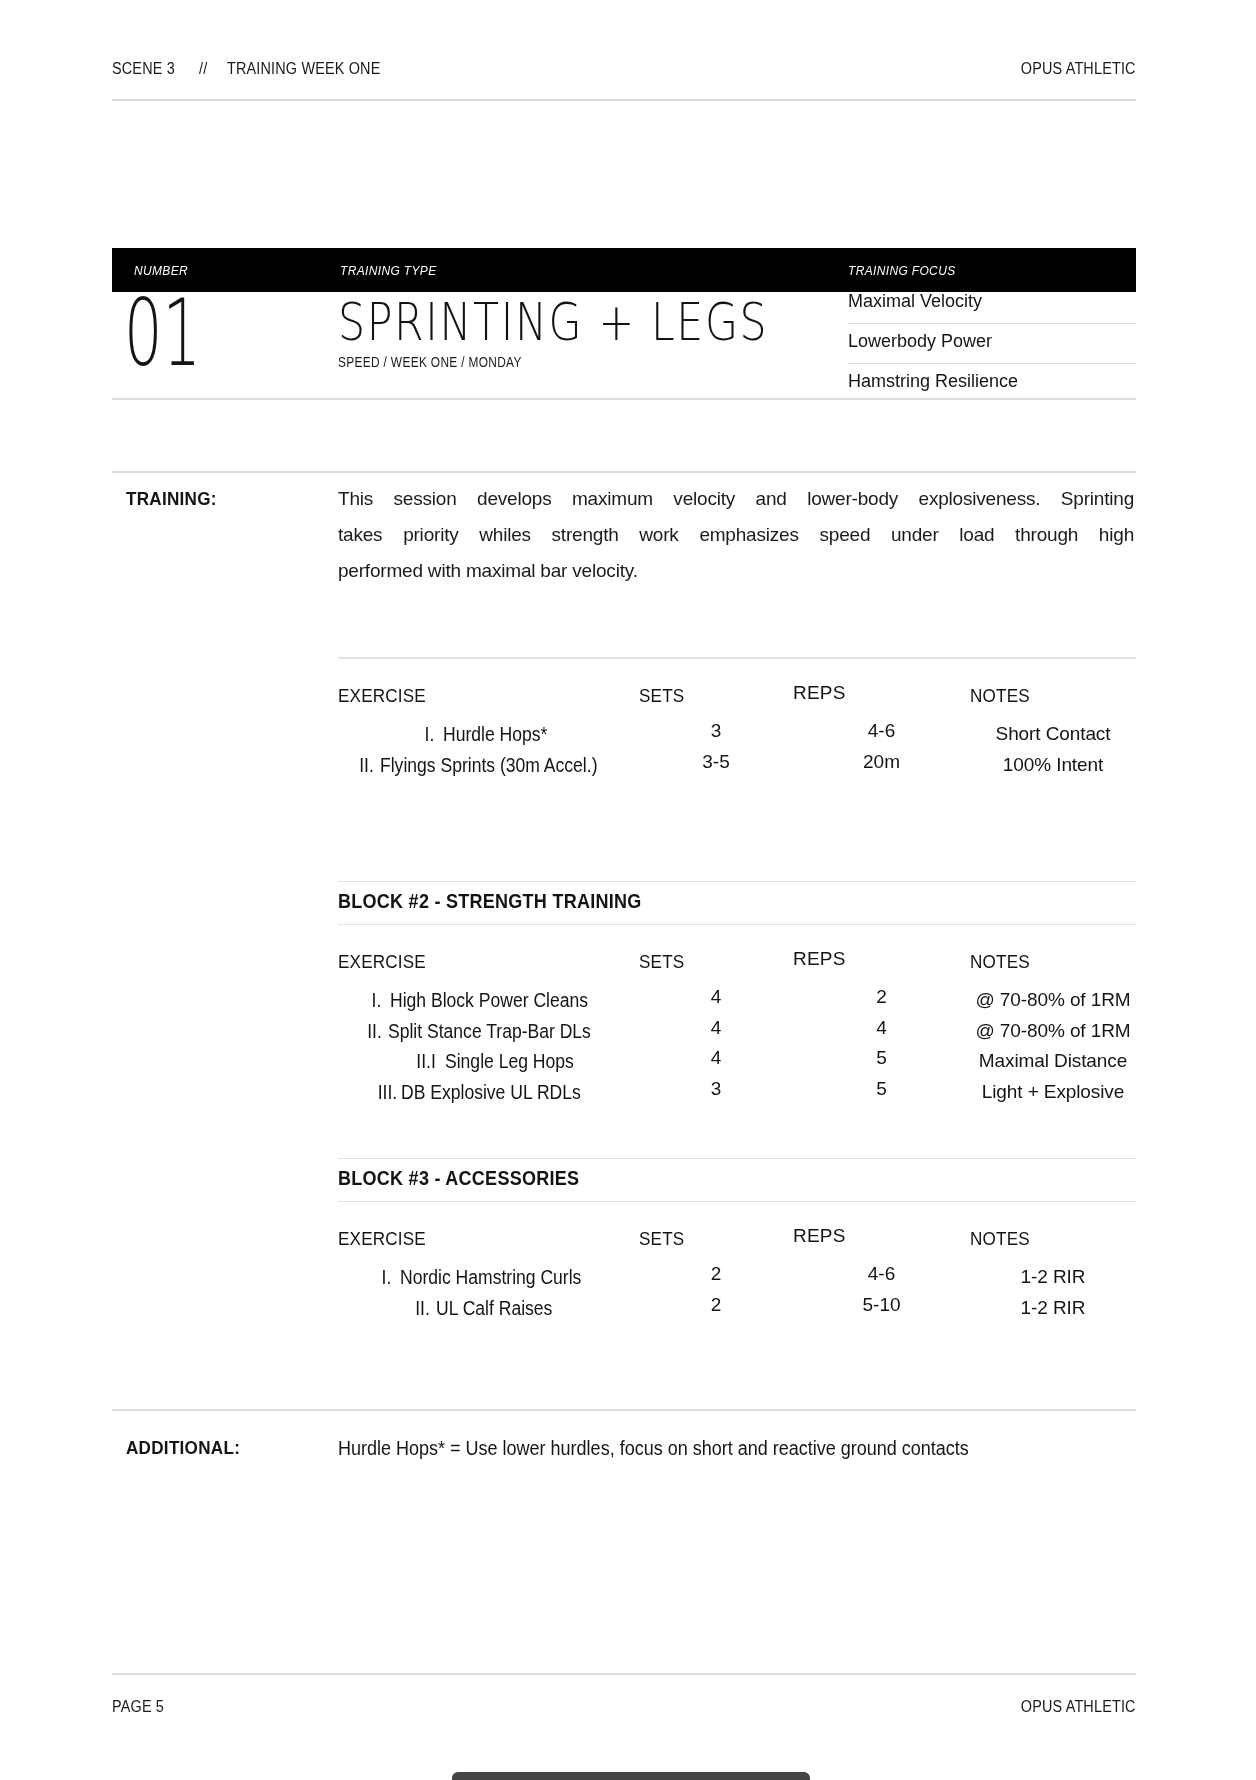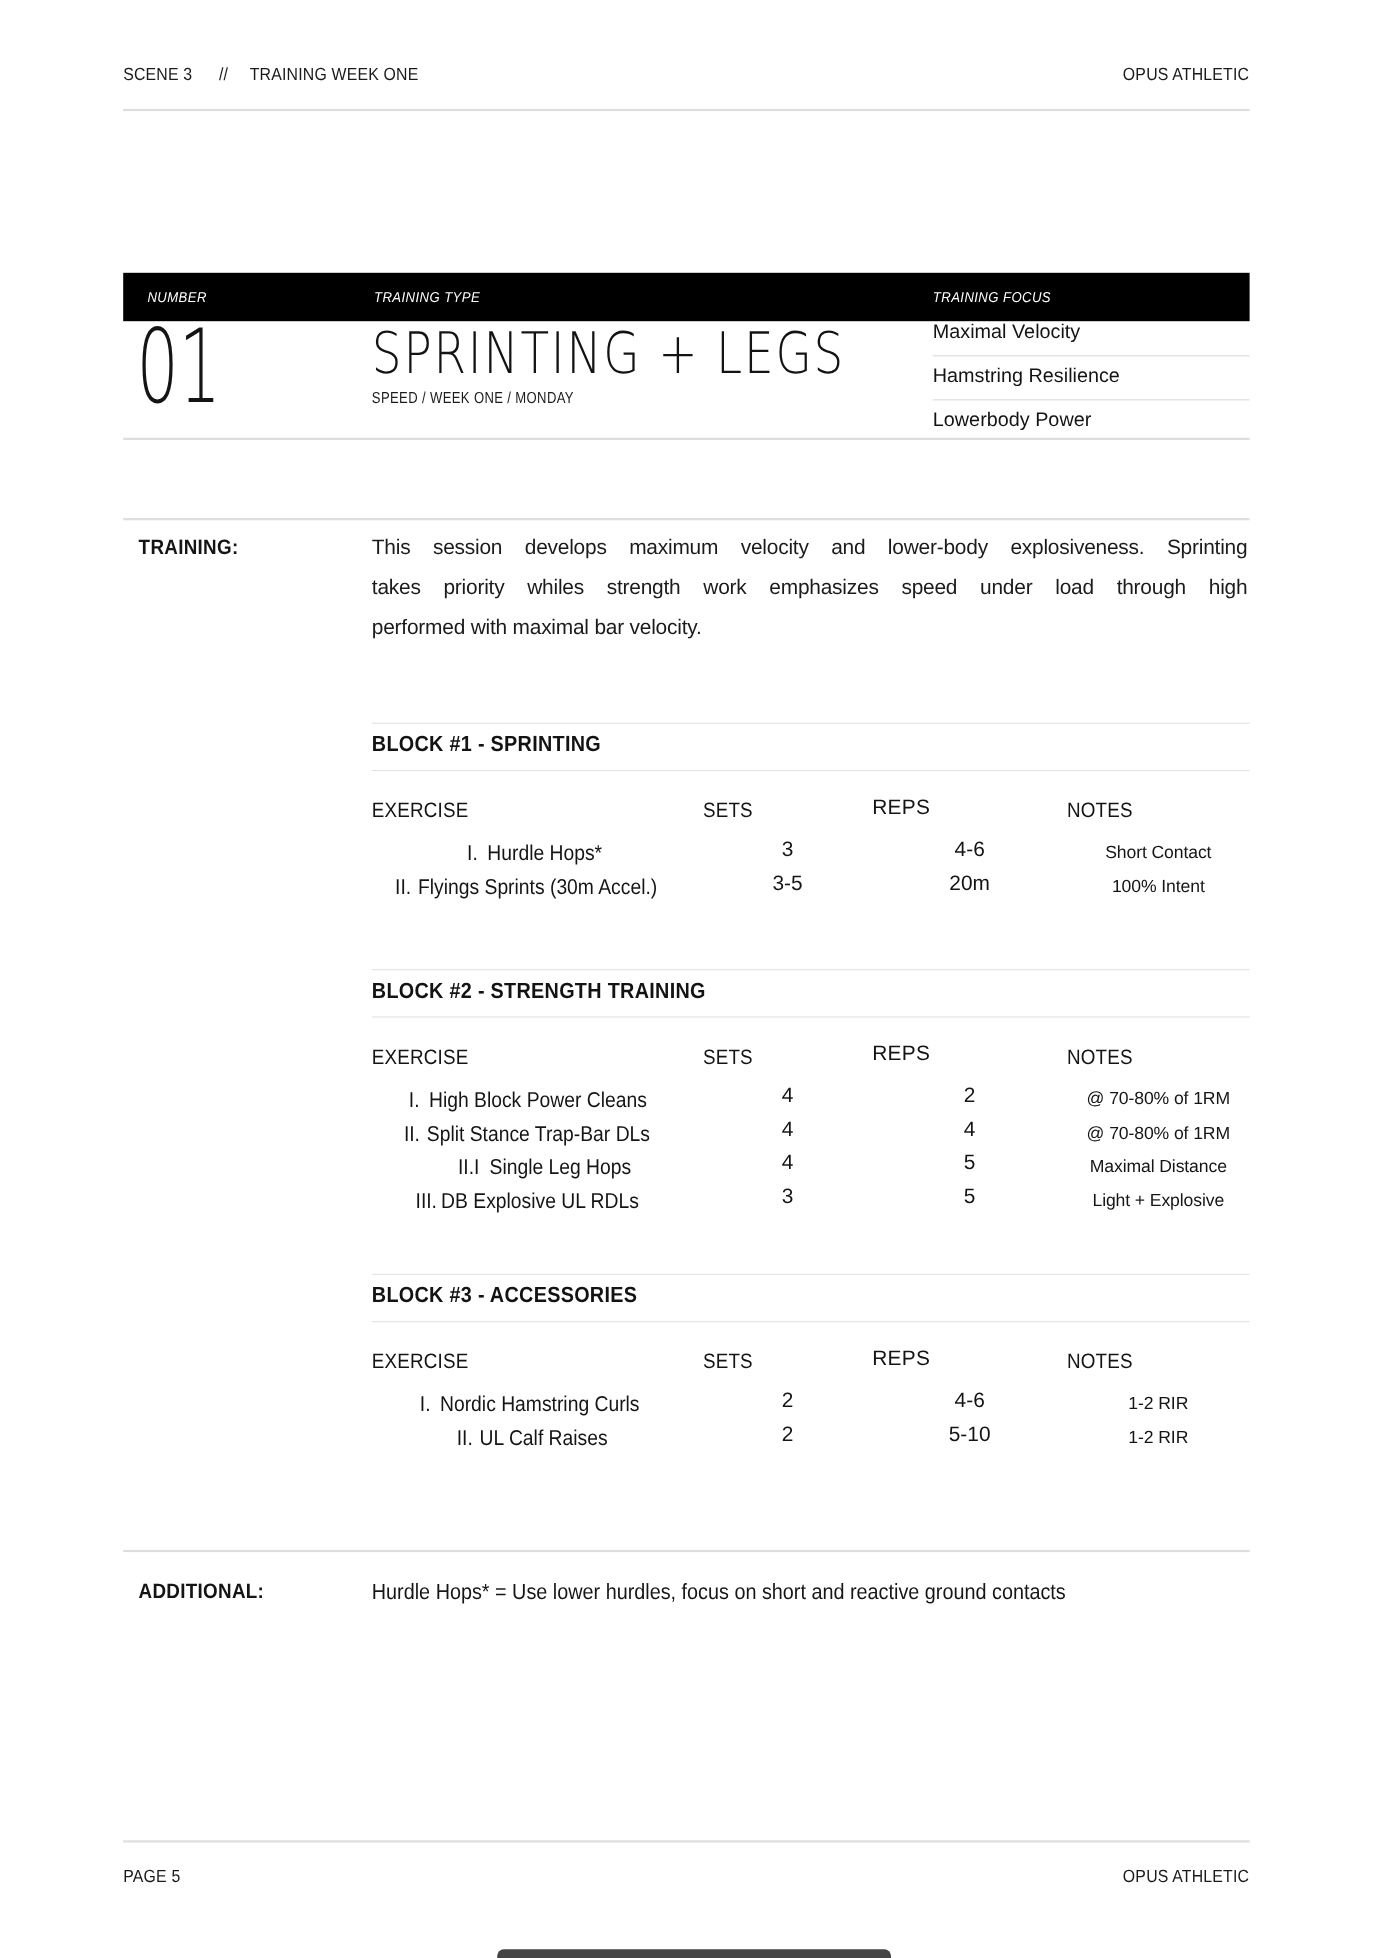--- a/index.html
+++ b/index.html
@@ -57,21 +57,21 @@
   .t-head, .t-row { display:grid; grid-template-columns:301px 154px 177px 1fr; align-items:start; }
   .t-head { margin-top:26px; font-size:19px; font-weight:500; letter-spacing:.2px; line-height:22px; color:#141414; }
   .t-rows { margin-top:16px; }
   .t-row { height:30.5px; font-size:19.5px; color:#151515; line-height:22px;text-align:center; }
   .cellwrap { display:inline-block; transform:scaleX(0.9); transform-origin:left top; white-space:nowrap; }
   .numeral { display:inline-block; width:30px; }
   .t-row.indent .cellwrap { padding-left:28px; }
   .t-row.indent .numeral { width:42px; }
   .raised { position:relative; top:-3px; }
   .num-val { font-size:19px; }
-  .notes { font-size:16px; letter-spacing:-0.1px; }
+  .notes { font-size:19px; letter-spacing:-0.1px; }
 
   
   .page-footer { position:absolute; top:1698px; left:112px; width:1024px; display:flex; justify-content:space-between; font-size:16px; letter-spacing:.2px; color:#1a1a1a; }
 
   
   .bottom-toolbar { position:absolute; top:1772px; left:452px; width:358px; height:14px; background:#454545; border-radius:6px 6px 0 0; }
 
   
   #rule-header    { top:99px; }
   #rule-banner    { top:398px; }
@@ -95,37 +95,36 @@
   <div class="black-bar">
     <span class="bar-label l1">NUMBER</span>
     <span class="bar-label l2">TRAINING TYPE</span>
     <span class="bar-label l3">TRAINING FOCUS</span>
   </div>
   <div class="session-number">01</div>
   <h1 class="session-title">SPRINTING + LEGS</h1>
   <div class="session-subtitle">SPEED / WEEK ONE / MONDAY</div>
   <ul class="focus-list">
       <li class="focus-item">Maximal Velocity</li>
+      <li class="focus-item">Lowerbody Power</li>
       <li class="focus-item">Hamstring Resilience</li>
-      <li class="focus-item">Lowerbody Power</li>
     </ul>
   <div class="rule" id="rule-banner"></div>
 
   <div class="rule" id="rule-training"></div>
   <div class="side-label label-training"><span class="cond">TRAINING:</span></div>
   <div class="training-paragraph">
       <div class="para-line">This session develops maximum velocity and lower-body explosiveness. Sprinting</div>
       <div class="para-line">takes priority whiles strength work emphasizes speed under load through high</div>
       <div class="para-line last">performed with maximal bar velocity.</div>
     </div>
 
   <div>
       <section class="block" style="top: 657px;">
     <div class="rule thin"></div>
-    <h2 class="block-title"><span class="cond">BLOCK #1 - SPRINTING</span></h2>
     <div class="rule thin"></div>
     <div class="t-head">
       <span><span class="cond">EXERCISE</span></span>
       <span><span class="cond">SETS</span></span>
       <span class="raised">REPS</span>
       <span><span class="cond">NOTES</span></span>
     </div>
     <div class="t-rows">
           <div class="t-row">
     <span class="td"><span class="cellwrap"><span class="numeral">I.</span><span>Hurdle Hops*</span></span></span>

